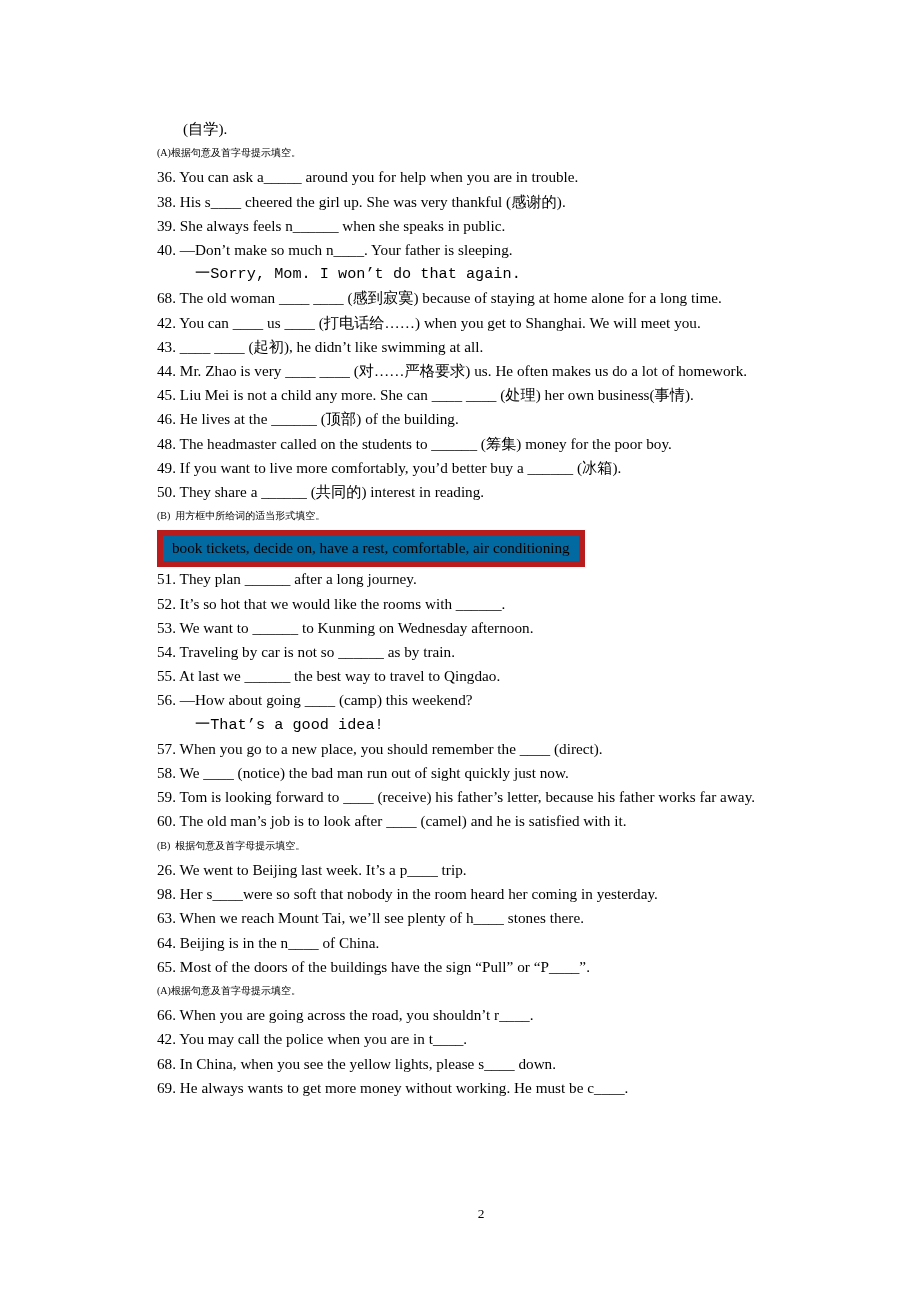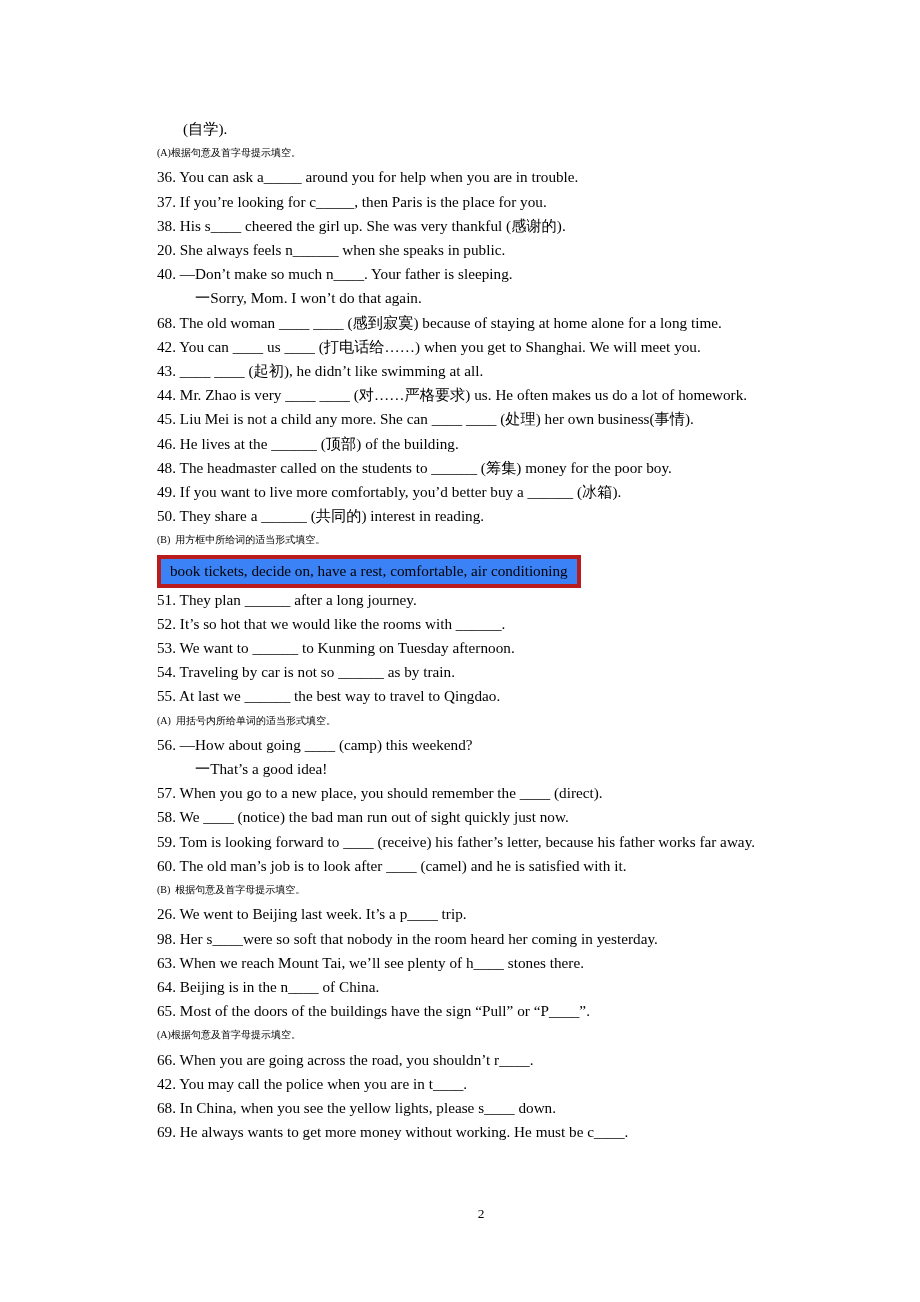--- a/index.html
+++ b/index.html
@@ -37,81 +37,80 @@
     line-height: 24.2px;
     white-space: pre-wrap;
     text-indent: 0;
     letter-spacing: 0.02px;
   }
   .line.indent {
     padding-left: 26px;
   }
   .line.indent2 {
     padding-left: 38px;
+    font-family: Liberation Mono, monospace;
   }
   .heading {
     font-size: 10px;
     line-height: 24.2px;
     white-space: pre-wrap;
   }
   
   .wordbank-wrap {
     line-height: 24.2px;
     padding-top: 2px;
   }
   .wordbank {
     display: inline-block;
-    border: 4px solid #b91c1c;
+    border: 6px solid #b91c1c;
     padding: 2px 9px 3px 9px;
     font-size: 15.2px;
     line-height: 20px;
     white-space: nowrap;
-    background: #3b82f6;
+    background: #0369a1;
   }
   .pagenum {
     position: absolute;
     left: 0;
     top: 1206px;
     width: 920px;
     text-align: center;
     font-size: 13.4px;
     line-height: 16px;
     font-family: "Liberation Serif", "DejaVu Serif", serif;
   }
 </style>
 </head>
 <body>
 
 <div class="page">
   <div class="content" id="content">
       <div class="line indent">(自学).</div>
       <div class="heading">(A)根据句意及首字母提示填空。</div>
       <div class="line">36. You can ask a_____ around you for help when you are in trouble.</div>
-      <div class="line">37. If you’re looking for c_____, then Paris is the place for you.</div>
       <div class="line">38. His s____ cheered the girl up. She was very thankful (感谢的).</div>
-      <div class="line">20. She always feels n______ when she speaks in public.</div>
+      <div class="line">39. She always feels n______ when she speaks in public.</div>
       <div class="line">40. —Don’t make so much n____. Your father is sleeping.</div>
       <div class="line indent2">一Sorry, Mom. I won’t do that again.</div>
       <div class="line">68. The old woman ____ ____ (感到寂寞) because of staying at home alone for a long time.</div>
       <div class="line">42. You can ____ us ____ (打电话给……) when you get to Shanghai. We will meet you.</div>
       <div class="line">43. ____ ____ (起初), he didn’t like swimming at all.</div>
       <div class="line">44. Mr. Zhao is very ____ ____ (对……严格要求) us. He often makes us do a lot of homework.</div>
       <div class="line">45. Liu Mei is not a child any more. She can ____ ____ (处理) her own business(事情).</div>
       <div class="line">46. He lives at the ______ (顶部) of the building.</div>
       <div class="line">48. The headmaster called on the students to ______ (筹集) money for the poor boy.</div>
       <div class="line">49. If you want to live more comfortably, you’d better buy a ______ (冰箱).</div>
       <div class="line">50. They share a ______ (共同的) interest in reading.</div>
       <div class="heading">(B)  用方框中所给词的适当形式填空。</div>
       <div class="wordbank-wrap"><span class="wordbank">book tickets, decide on, have a rest, comfortable, air conditioning</span></div>
       <div class="line">51. They plan ______ after a long journey.</div>
       <div class="line">52. It’s so hot that we would like the rooms with ______.</div>
-      <div class="line">53. We want to ______ to Kunming on Tuesday afternoon.</div>
+      <div class="line">53. We want to ______ to Kunming on Wednesday afternoon.</div>
       <div class="line">54. Traveling by car is not so ______ as by train.</div>
       <div class="line">55. At last we ______ the best way to travel to Qingdao.</div>
-      <div class="heading">(A)  用括号内所给单词的适当形式填空。</div>
       <div class="line">56. —How about going ____ (camp) this weekend?</div>
       <div class="line indent2">一That’s a good idea!</div>
       <div class="line">57. When you go to a new place, you should remember the ____ (direct).</div>
       <div class="line">58. We ____ (notice) the bad man run out of sight quickly just now.</div>
       <div class="line">59. Tom is looking forward to ____ (receive) his father’s letter, because his father works far away.</div>
       <div class="line">60. The old man’s job is to look after ____ (camel) and he is satisfied with it.</div>
       <div class="heading">(B)  根据句意及首字母提示填空。</div>
       <div class="line">26. We went to Beijing last week. It’s a p____ trip.</div>
       <div class="line">98. Her s____were so soft that nobody in the room heard her coming in yesterday.</div>
       <div class="line">63. When we reach Mount Tai, we’ll see plenty of h____ stones there.</div>

